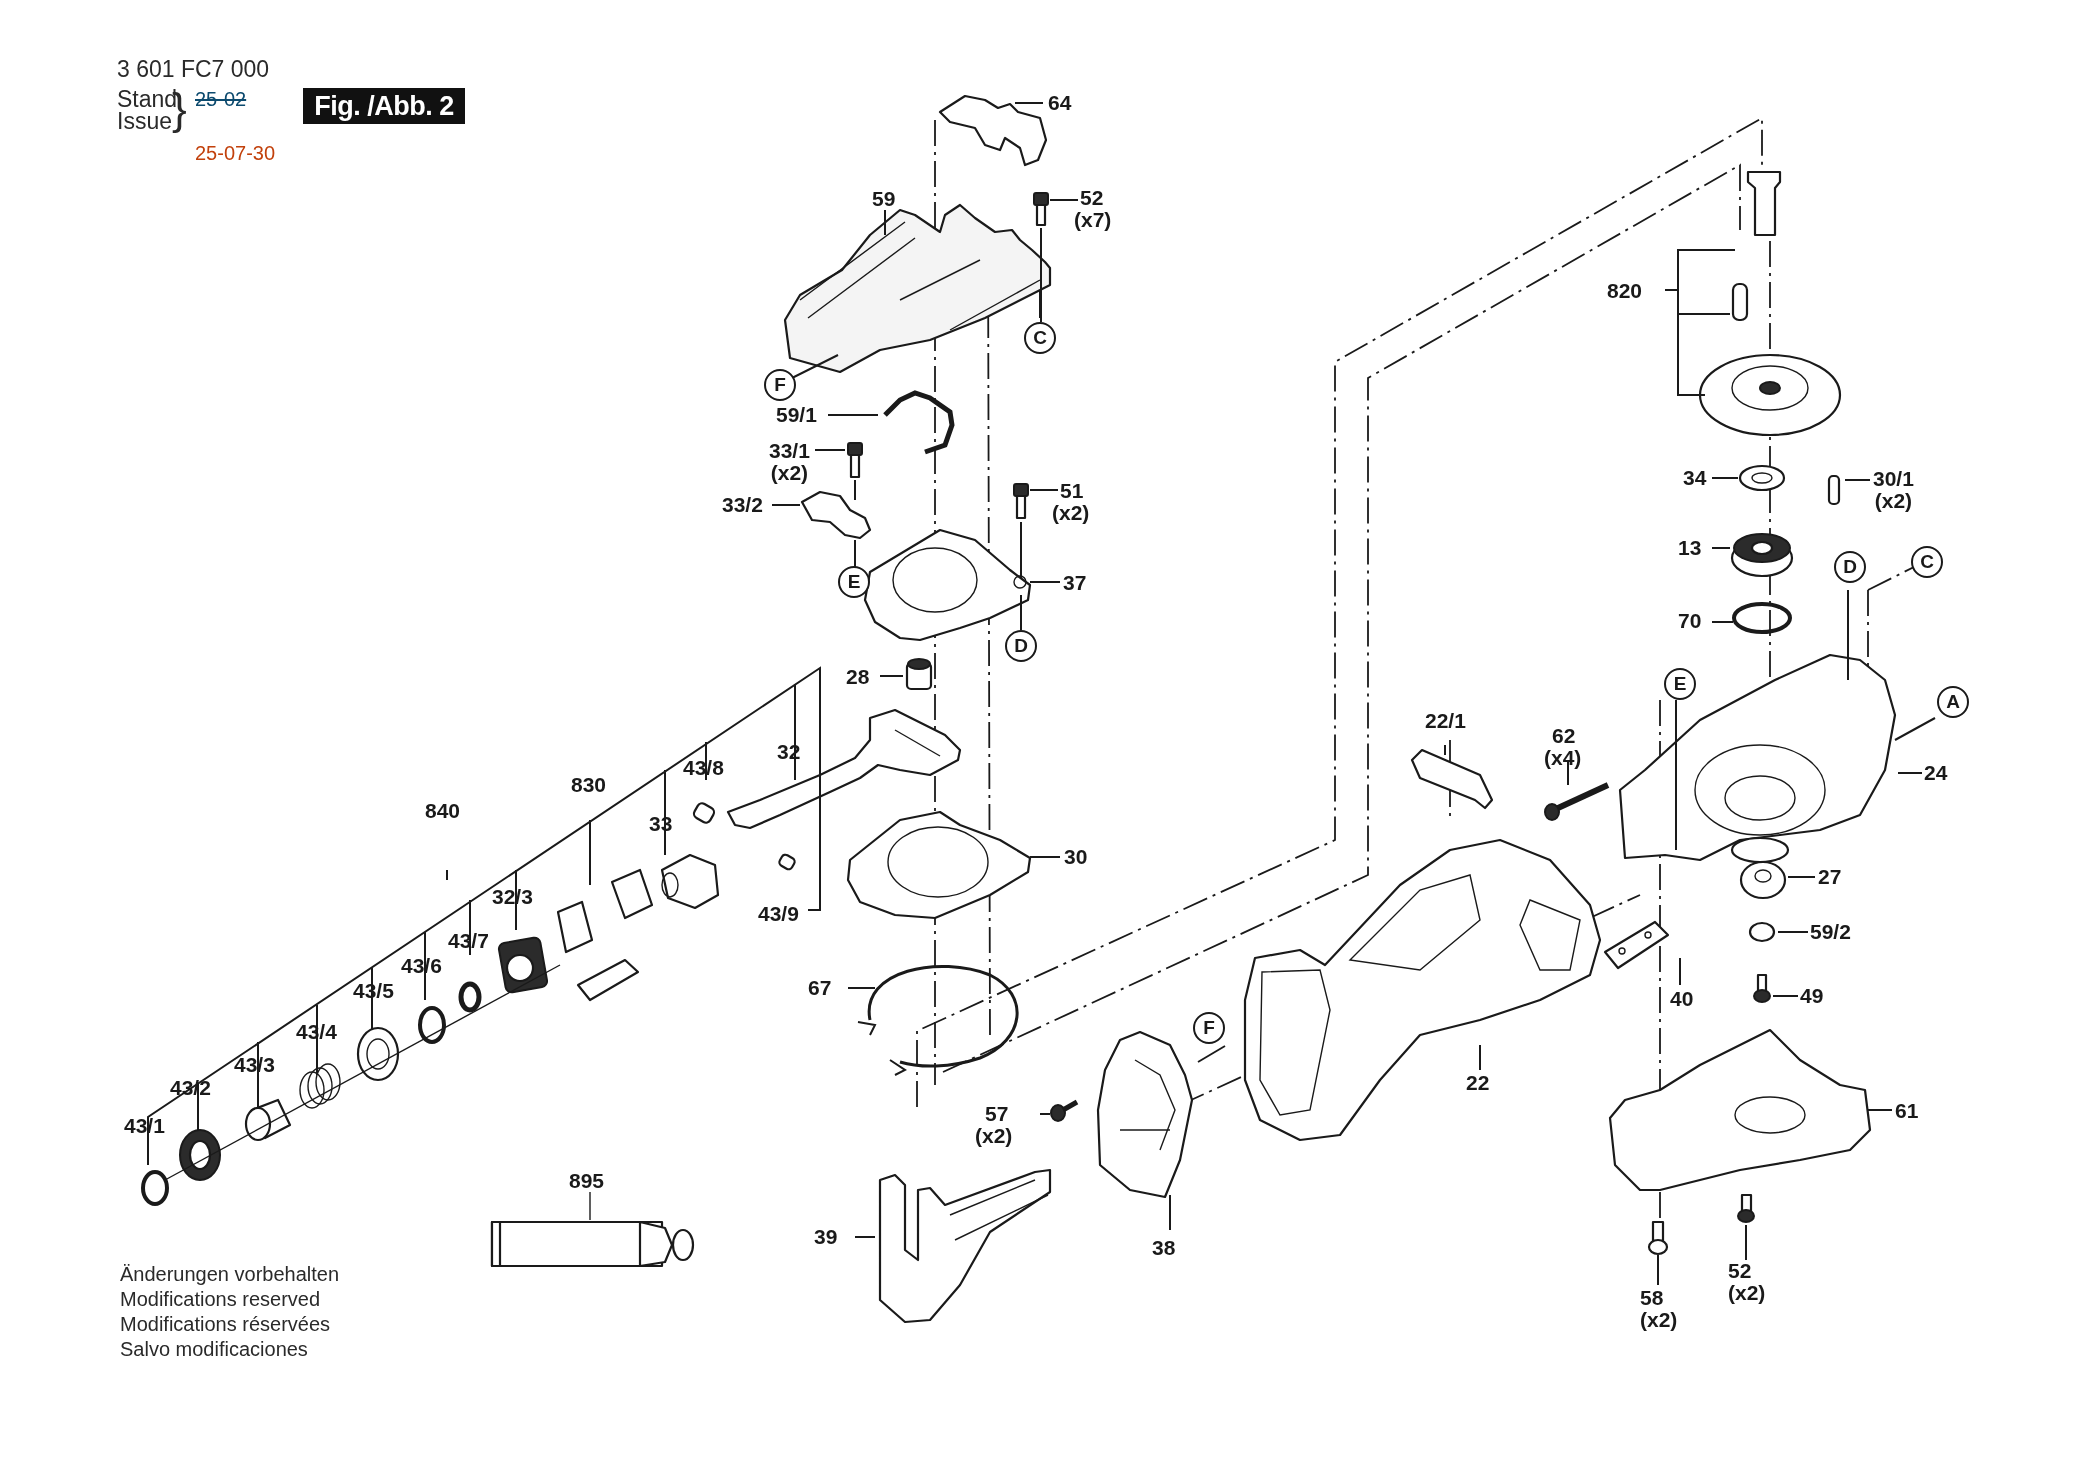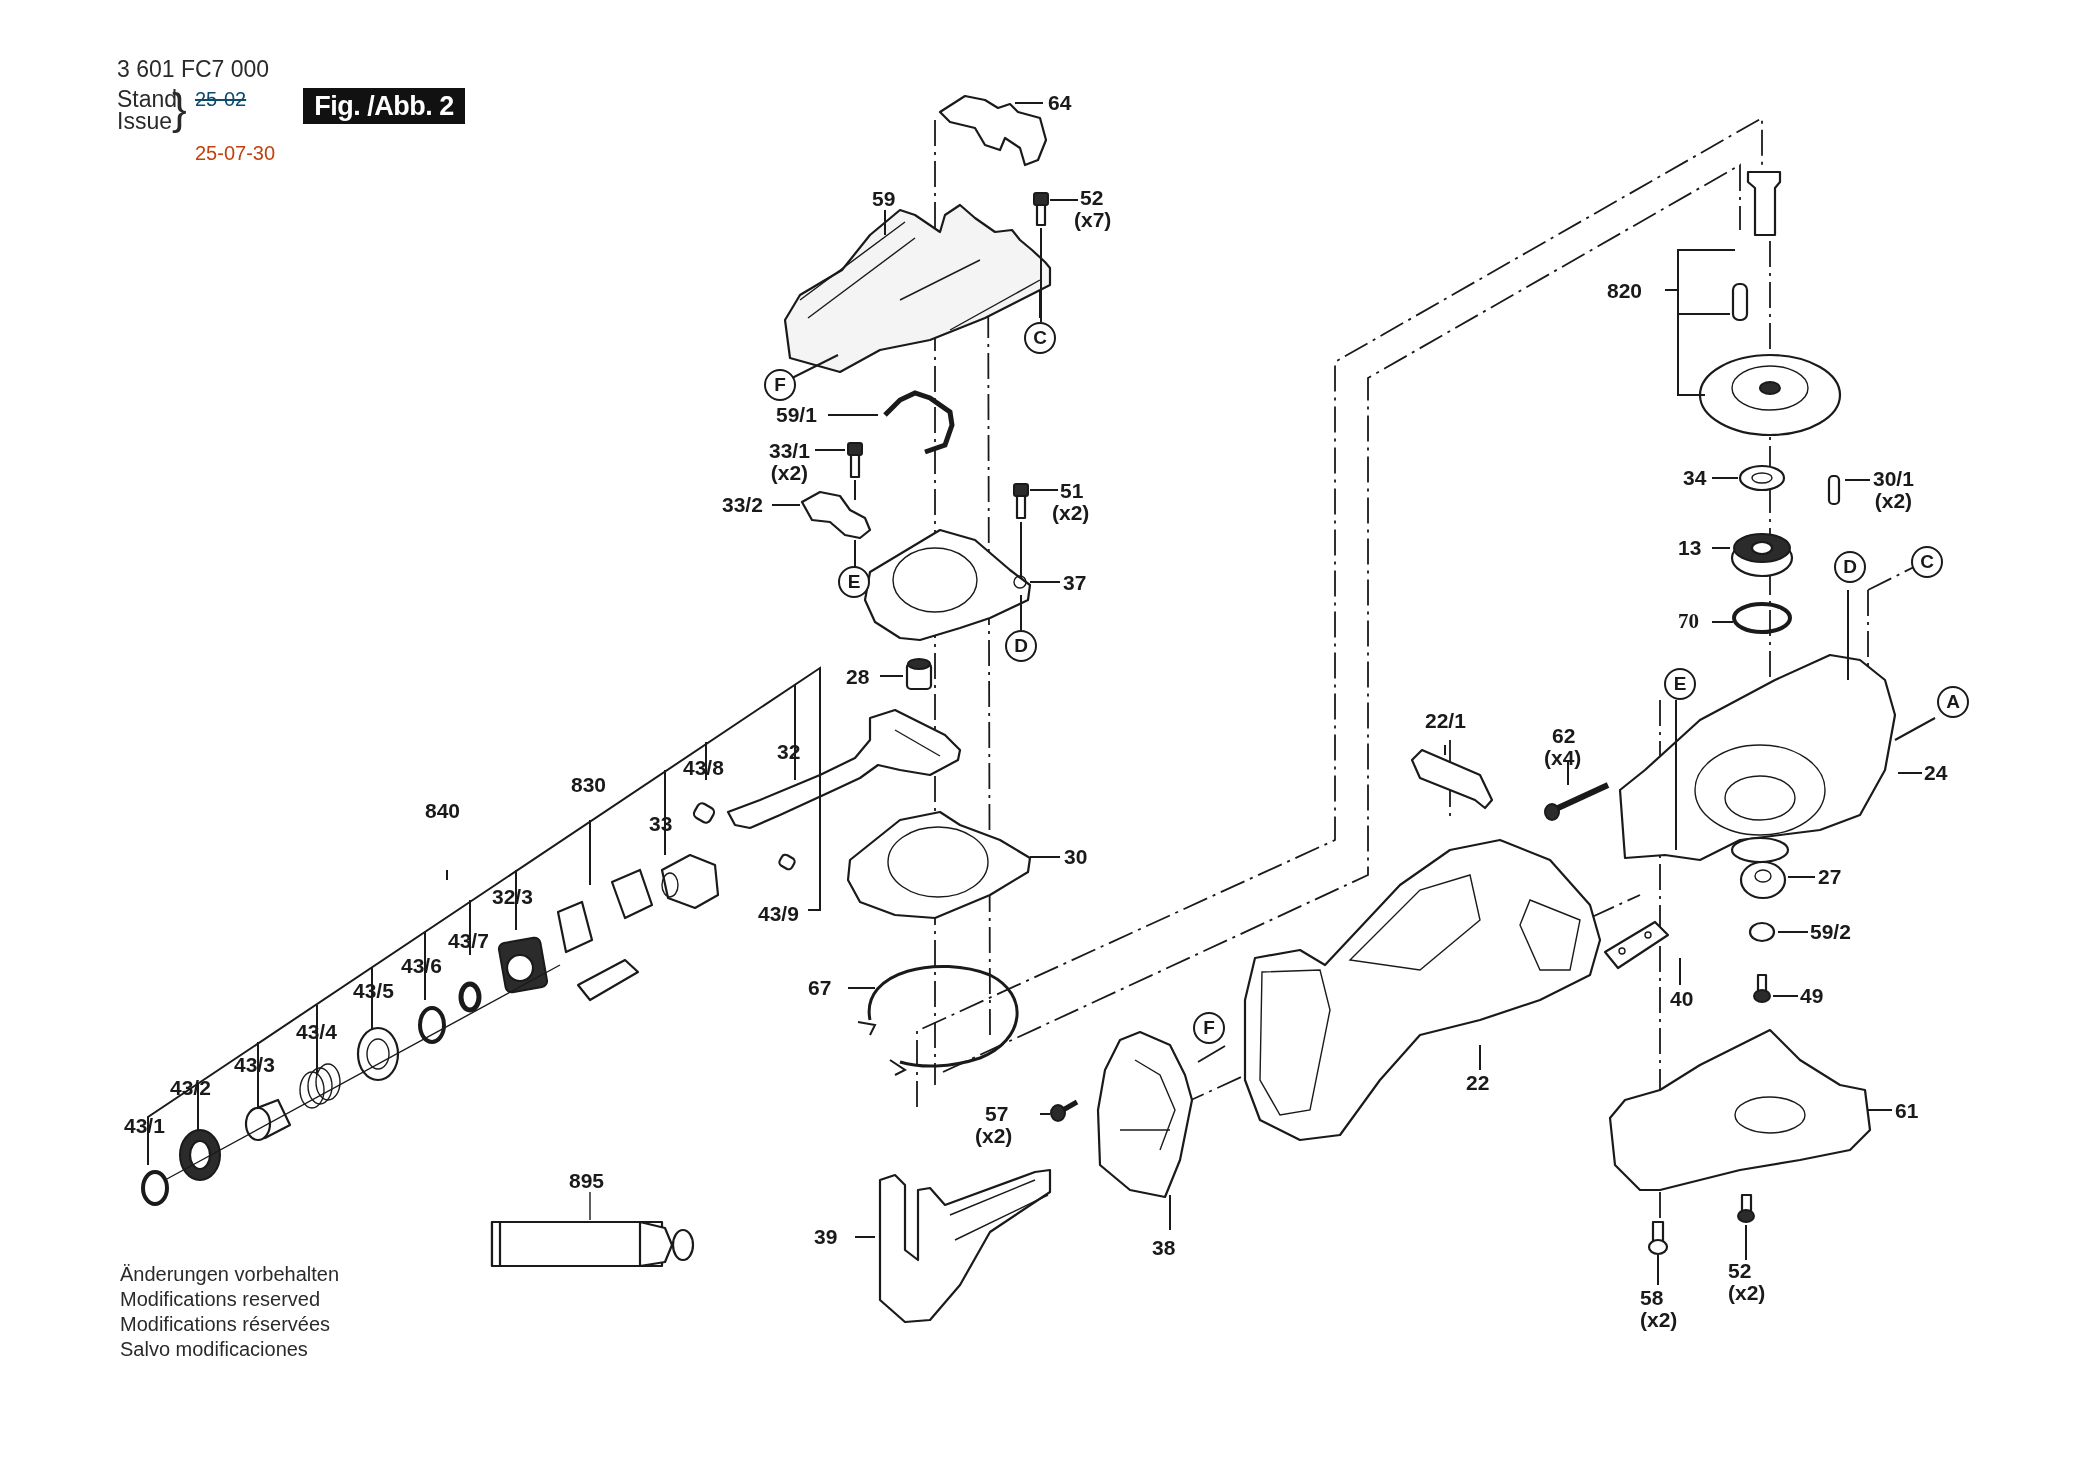--- a/index.html
+++ b/index.html
@@ -383,21 +383,21 @@
 <div class="lbl" style="left:985px;top:1103px;"><span>57</span><span class="qty" style="margin-left:-10px">(x2)</span></div>
 <div class="lbl" style="left:814px;top:1226px;">39</div>
 <div class="lbl" style="left:1152px;top:1237px;">38</div>
 <div class="lbl" style="left:1466px;top:1072px;">22</div>
 <div class="lbl" style="left:1425px;top:710px;">22/1</div>
 <div class="lbl" style="left:1552px;top:725px;"><span>62</span><span class="qty" style="margin-left:-8px">(x4)</span></div>
 <div class="lbl" style="left:1607px;top:280px;">820</div>
 <div class="lbl" style="left:1683px;top:467px;">34</div>
 <div class="lbl" style="left:1873px;top:468px;"><span>30/1</span><span class="qty">(x2)</span></div>
 <div class="lbl" style="left:1678px;top:537px;">13</div>
-<div class="lbl" style="left:1678px;top:610px;font-family:Liberation Serif, serif;">70</div>
+<div class="lbl" style="left:1678px;top:610px;">70</div>
 <div class="lbl" style="left:1924px;top:762px;">24</div>
 <div class="lbl" style="left:1818px;top:866px;">27</div>
 <div class="lbl" style="left:1810px;top:921px;">59/2</div>
 <div class="lbl" style="left:1670px;top:988px;">40</div>
 <div class="lbl" style="left:1800px;top:985px;">49</div>
 <div class="lbl" style="left:1895px;top:1100px;">61</div>
 <div class="lbl" style="left:1640px;top:1287px;"><span>58</span><span class="qty">(x2)</span></div>
 <div class="lbl" style="left:1728px;top:1260px;"><span>52</span><span class="qty">(x2)</span></div>
 
 <div class="footer">

